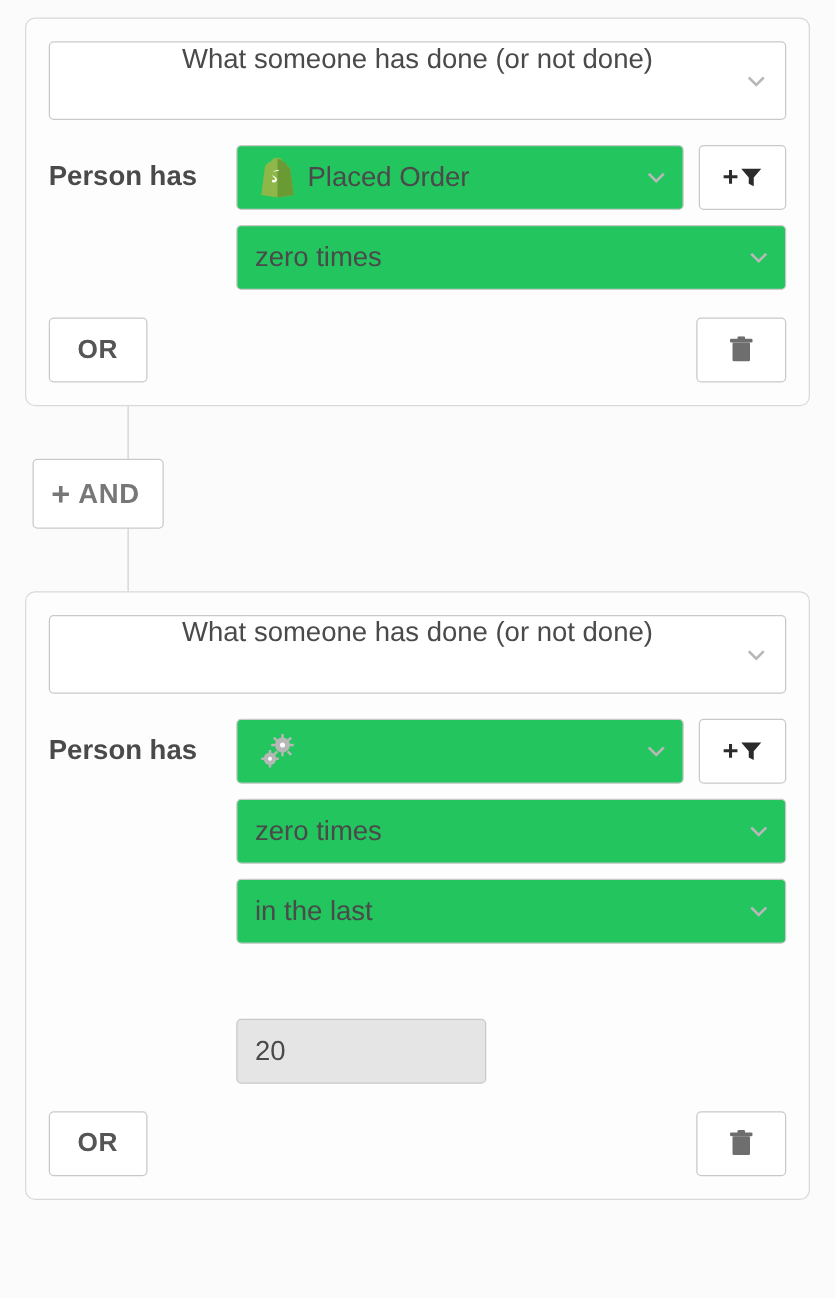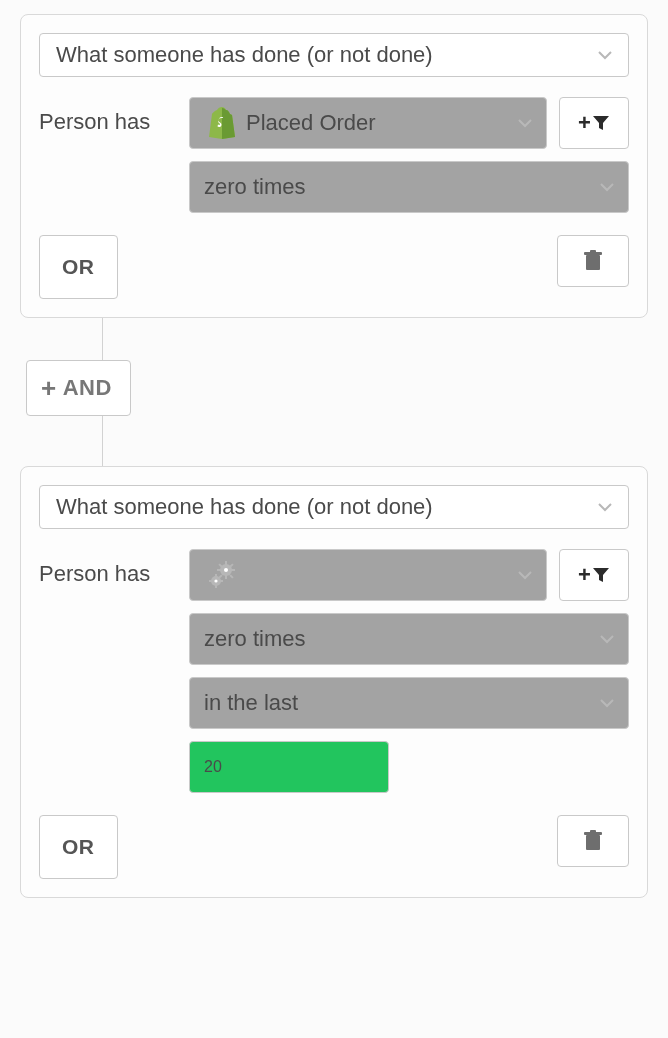--- a/index.html
+++ b/index.html
@@ -18,41 +18,43 @@
   .card {
     border: 1px solid #d9d9d9;
     border-radius: 8px;
     padding: 18px 18px 18px 18px;
     background: #fdfdfd;
   }
   .full-select {
     width: 100%;
     border: 1px solid #c9c9c9;
     border-radius: 4px;
-    height: 44px;
+    height: 63px;
     display: flex;
     align-items: center;
     padding: 0 16px;
     font-size: 22px;
     color: #4a4a4a;
     position: relative;
     cursor: pointer;
     background: #fff;
+    flex-direction: column;
   }
   .row {
     display: flex;
     align-items: flex-start;
     margin-top: 20px;
   }
   .row-label {
     width: 150px;
     min-width: 150px;
     font-size: 22px;
     color: #4a4a4a;
     padding-top: 12px;
+    font-weight: bold;
   }
   .fields-col {
     flex: 1;
     display: flex;
     flex-direction: column;
   }
   .field-line {
     display: flex;
     gap: 12px;
   }
@@ -61,21 +63,21 @@
     border: 1px solid #c9c9c9;
     border-radius: 4px;
     height: 52px;
     display: flex;
     align-items: center;
     padding: 0 14px;
     font-size: 22px;
     color: #4a4a4a;
     position: relative;
     cursor: pointer;
-    background: #a3a3a3;
+    background: #22c55e;
   }
   .select.flex1 { flex: 1; }
   .caret {
     margin-left: auto;
   }
   .metric-select .icon-slot {
     width: 36px; display:flex; align-items:center; justify-content:center;
     margin-right: 6px;
   }
   .square-btn {
@@ -89,21 +91,21 @@
   }
   .actions-row {
     display: flex;
     justify-content: space-between;
     margin-top: 22px;
   }
   .or-btn {
     border: 1px solid #c9c9c9;
     border-radius: 4px;
     background: #fff;
-    height: 64px;
+    height: 52px;
     padding: 0 22px;
     display: flex; align-items: center; justify-content: center;
     font-size: 21px; font-weight: 800; color: #555;
     letter-spacing: 0.5px;
     cursor: pointer;
   }
   .trash-btn {
     border: 1px solid #c9c9c9;
     border-radius: 4px;
     background: #fff;
@@ -137,25 +139,25 @@
     font-size: 22px; font-weight: 800; color: #777;
     letter-spacing: 0.5px;
     cursor: pointer;
   }
   .and-btn .plus { font-size: 26px; margin-right: 6px; font-weight: 800; line-height: 0; }
   .num-input {
     border: 1px solid #c9c9c9;
     border-radius: 4px;
     height: 52px;
     padding: 0 14px;
-    font-size: 16px;
-    color: #4a4a4a;
-    background:#22c55e;
+    font-size: 22px;
+    color: #4a4a4a;
+    background:#e5e5e5;
     width: 200px;
-    display:flex; align-items:center;
+    display:flex; align-items:center;margin-top:48px;
   }
   svg { display:block; }
 </style>
 </head>
 <body>
 
 <div class="canvas">
 
   <div class="card">
 

